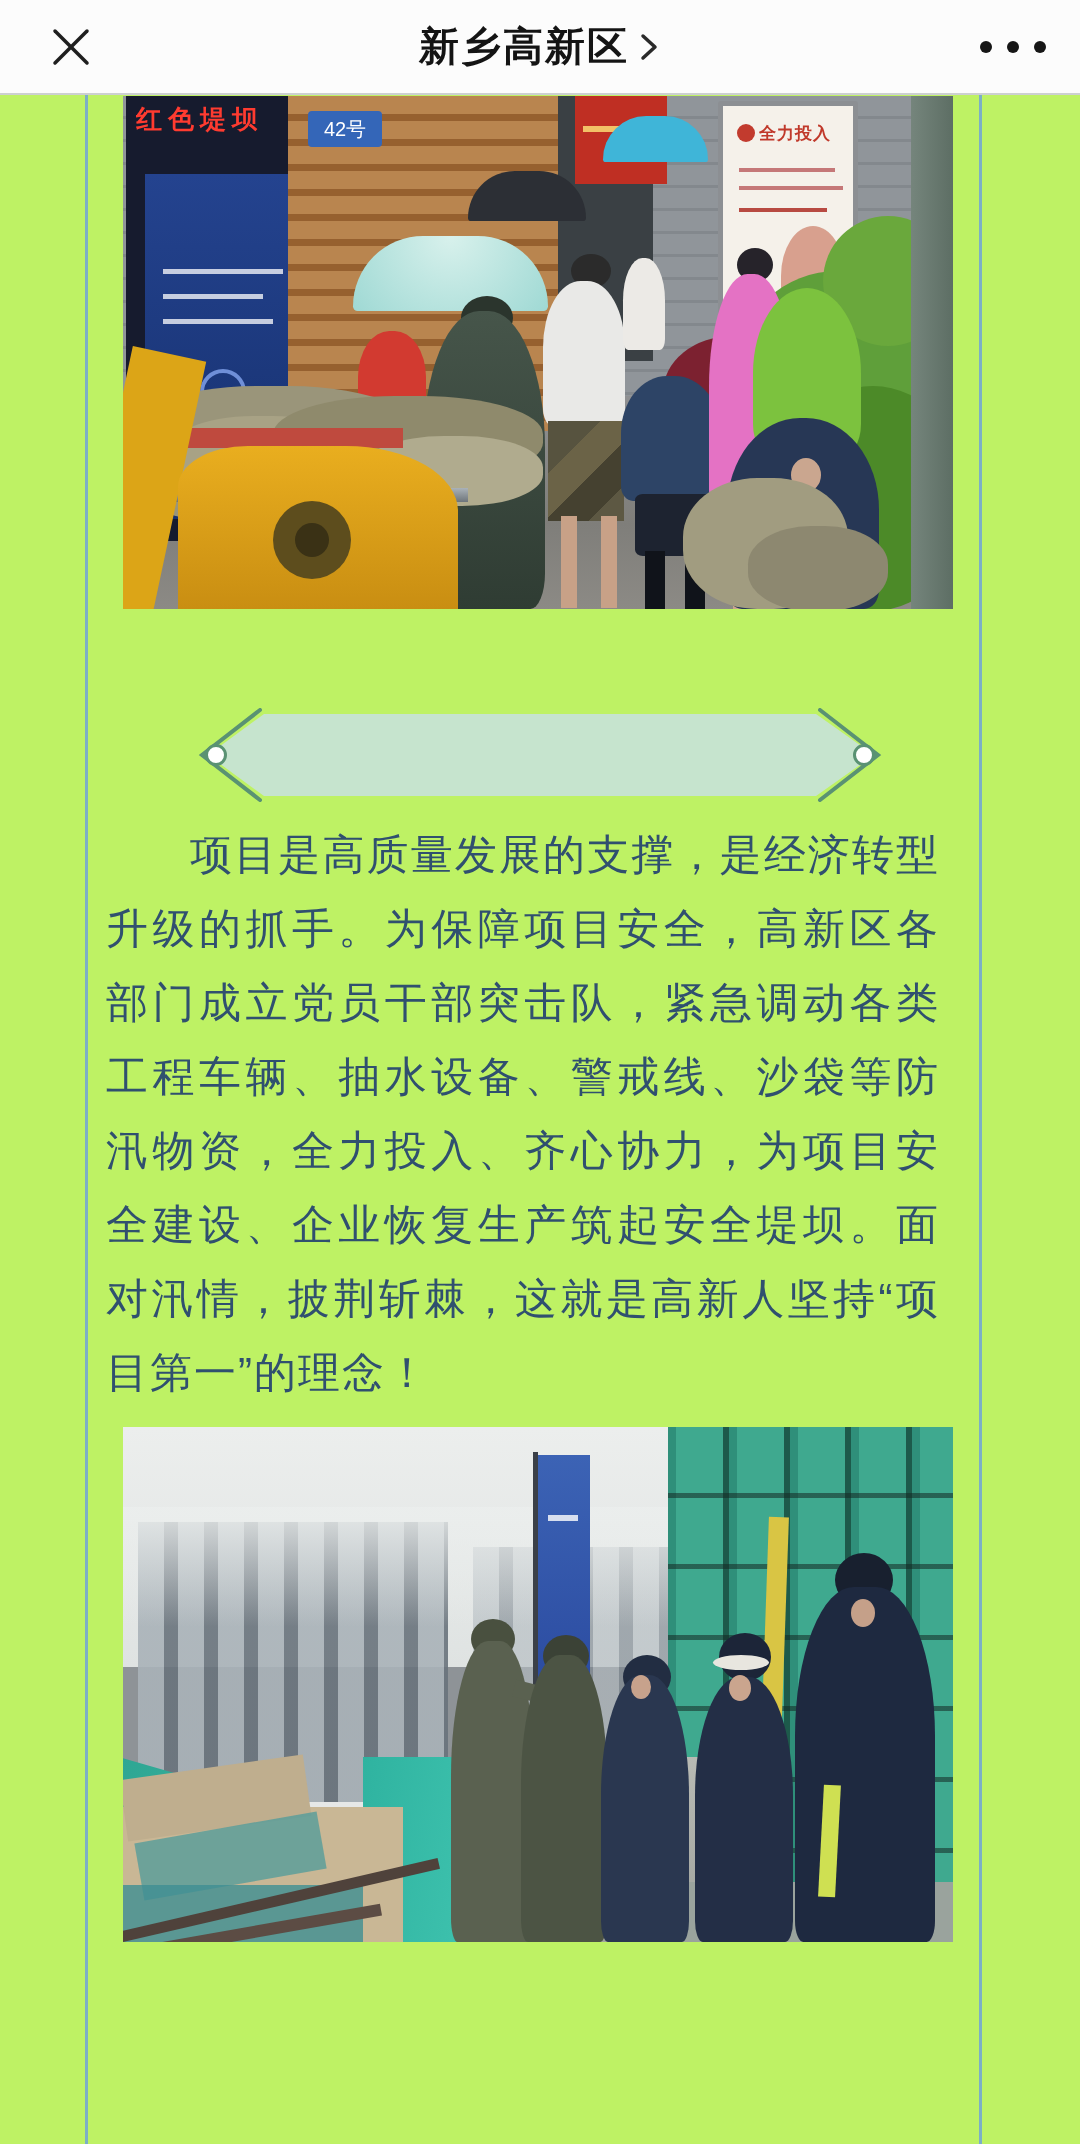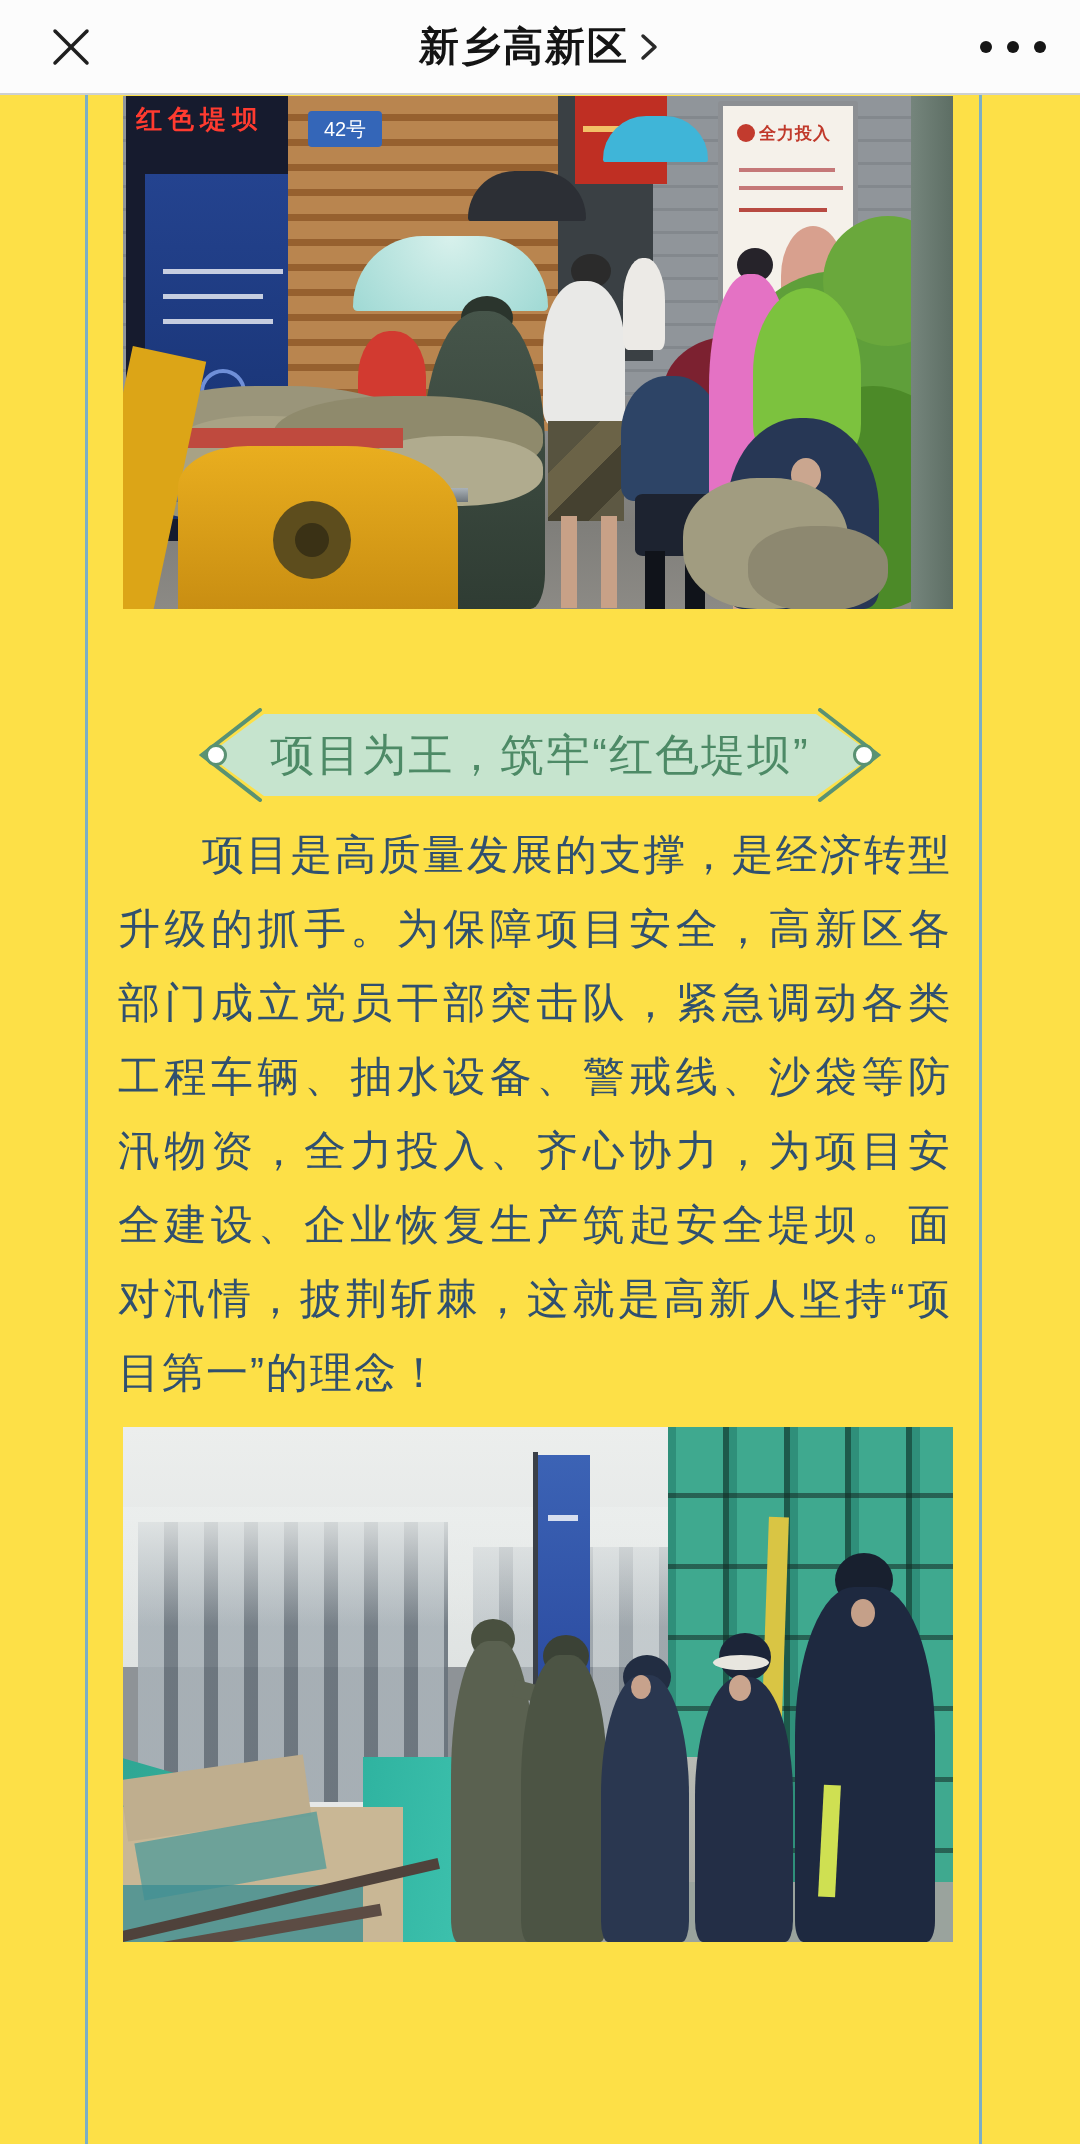--- a/index.html
+++ b/index.html
@@ -6,21 +6,21 @@
     --body-text:#30506f;
     --banner-fill:#c6e4ce;
     --banner-line:#5a9273;
     --banner-text:#4d8a66;
     --frame-line:#7cafc5;
     --nav-title:#141414;
   }
   *{margin:0;padding:0;box-sizing:border-box;}
   html,body{background:#ffffff;}
   body{font-family:"Liberation Sans","DejaVu Sans",sans-serif;}
-  .screen{position:relative;width:1080px;height:2144px;margin:0 auto;background:#fde047;overflow:hidden;}
+  .screen{position:relative;width:1080px;height:2144px;margin:0 auto;background:#bef264;overflow:hidden;}
 
   
   .navbar{position:absolute;left:0;top:0;width:1080px;height:95px;background:#fcfcfc;border-bottom:2px solid #cdd0d1;display:flex;align-items:center;justify-content:center;}
   .nav-close{position:absolute;left:48px;top:50%;transform:translateY(-50%);width:46px;height:46px;display:flex;align-items:center;justify-content:center;cursor:pointer;}
   .nav-title-wrap{display:flex;align-items:center;gap:10px;}
   .nav-title{font-size:40px;font-weight:700;color:var(--nav-title);letter-spacing:2px;}
   .nav-chevron{display:block;}
   .nav-more{position:absolute;right:30px;top:50%;transform:translateY(-50%);display:flex;gap:15px;align-items:center;cursor:pointer;padding:10px 4px;}
   .nav-more i{display:block;width:12px;height:12px;border-radius:50%;background:#161616;}
 
@@ -151,21 +151,21 @@
   
   .banner{position:absolute;left:198px;width:684px;height:94px;}
   .banner.b1{top:708px;} .banner.b2{top:2044px;}
   .banner svg{position:absolute;left:0;top:0;}
   .banner-shape{fill:var(--banner-fill);}
   .banner-edge{stroke:var(--banner-line);stroke-width:4;fill:none;stroke-linecap:round;}
   .banner-hole{fill:#ffffff;stroke:var(--banner-line);stroke-width:3;}
   .banner-text{position:absolute;left:40px;right:40px;top:0;height:94px;display:flex;align-items:center;justify-content:center;font-size:44px;letter-spacing:2px;color:var(--banner-text);white-space:nowrap;}
 
   
-  .para{position:absolute;left:118px;top:818px;width:834px;font-size:42px;line-height:74px;letter-spacing:2px;color:var(--body-text);text-align:justify;text-indent:84px;}
+  .para{position:absolute;left:106px;top:818px;width:834px;font-size:42px;line-height:74px;letter-spacing:2px;color:var(--body-text);text-align:justify;text-indent:84px;}
 </style>
 </head>
 <body>
 
 <div class="screen">
 
   <div class="navbar">
     <div class="nav-close">
       <svg width="44" height="44" viewBox="0 0 44 44">
           <line x1="6" y1="6" x2="38" y2="38" stroke="#1f1f1f" stroke-width="3.5" stroke-linecap="round"></line>
@@ -260,21 +260,20 @@
   </div>
 
   <div class="banner b1">
     <svg width="684" height="94" viewBox="0 0 684 94">
       <polygon class="banner-shape" points="66,6 618,6 676,47 618,88 66,88 10,47"></polygon>
       <path class="banner-edge" d="M62,2 L4,47 L62,92"></path>
       <path class="banner-edge" d="M622,2 L680,47 L622,92"></path>
       <circle class="banner-hole" cx="18" cy="47" r="9.5"></circle>
       <circle class="banner-hole" cx="666" cy="47" r="9.5"></circle>
     </svg>
-    <div class="banner-text">项目为王，筑牢“红色堤坝”</div>
   </div>
 
   <p class="para">项目是高质量发展的支撑，是经济转型升级的抓手。为保障项目安全，高新区各部门成立党员干部突击队，紧急调动各类工程车辆、抽水设备、警戒线、沙袋等防汛物资，全力投入、齐心协力，为项目安全建设、企业恢复生产筑起安全堤坝。面对汛情，披荆斩棘，这就是高新人坚持“项目第一”的理念！</p>
 
   <div class="photo photo2" aria-label="干部冒雨巡查项目工地基坑围挡的照片">
     <div class="p2-sky"></div>
     <div class="p2-bldg1"></div>
     <div class="p2-bldg2"></div>
     <div class="p2-mist"></div>
     <div class="p2-white"></div>

